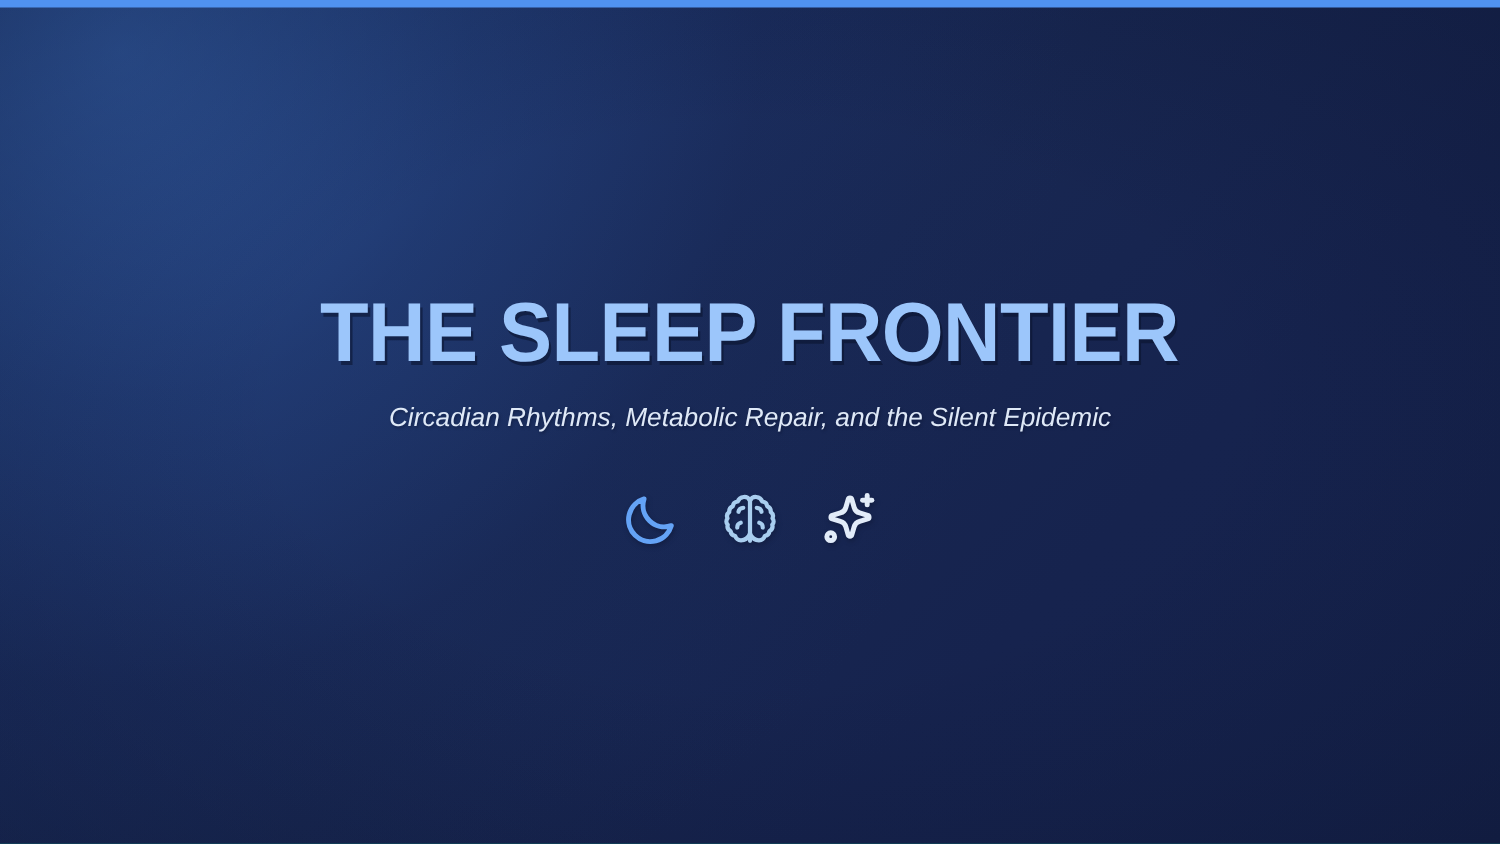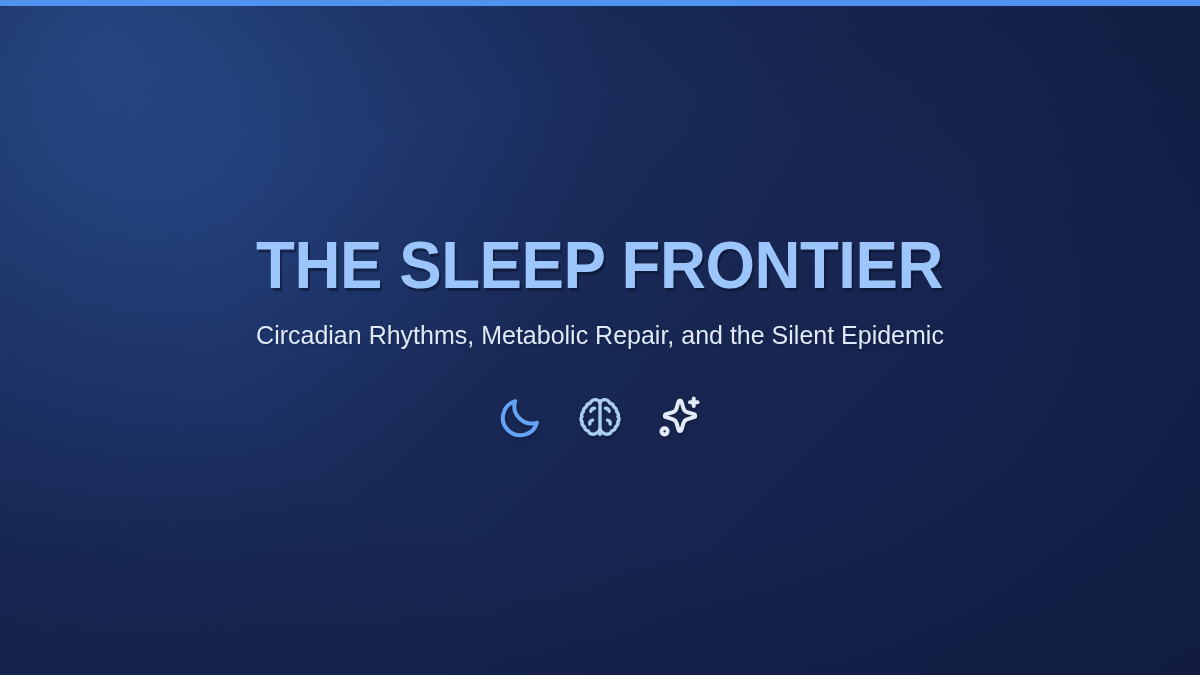--- a/index.html
+++ b/index.html
@@ -64,26 +64,27 @@
     letter-spacing: -0.5px;
     line-height: 1;
     color: #9cc6fb;
     text-shadow: 2px 3px 0 rgba(10,18,44,0.55);
     white-space: nowrap;
     transform: scaleX(0.95);
   }
 
   .subtitle {
     margin: 22px 0 0 0;
-    font-size: 25px;
+    font-size: 21px;
     font-weight: 400;
     line-height: 1.2;
     color: #dfe9f7;
     white-space: nowrap;
     text-shadow: 1px 1px 2px rgba(10,18,44,0.4);
+    font-style: italic;
   }
 
   .icon-row {
     margin-top: 42px;
     display: flex;
     align-items: center;
     justify-content: center;
     gap: 28px;
   }
 

